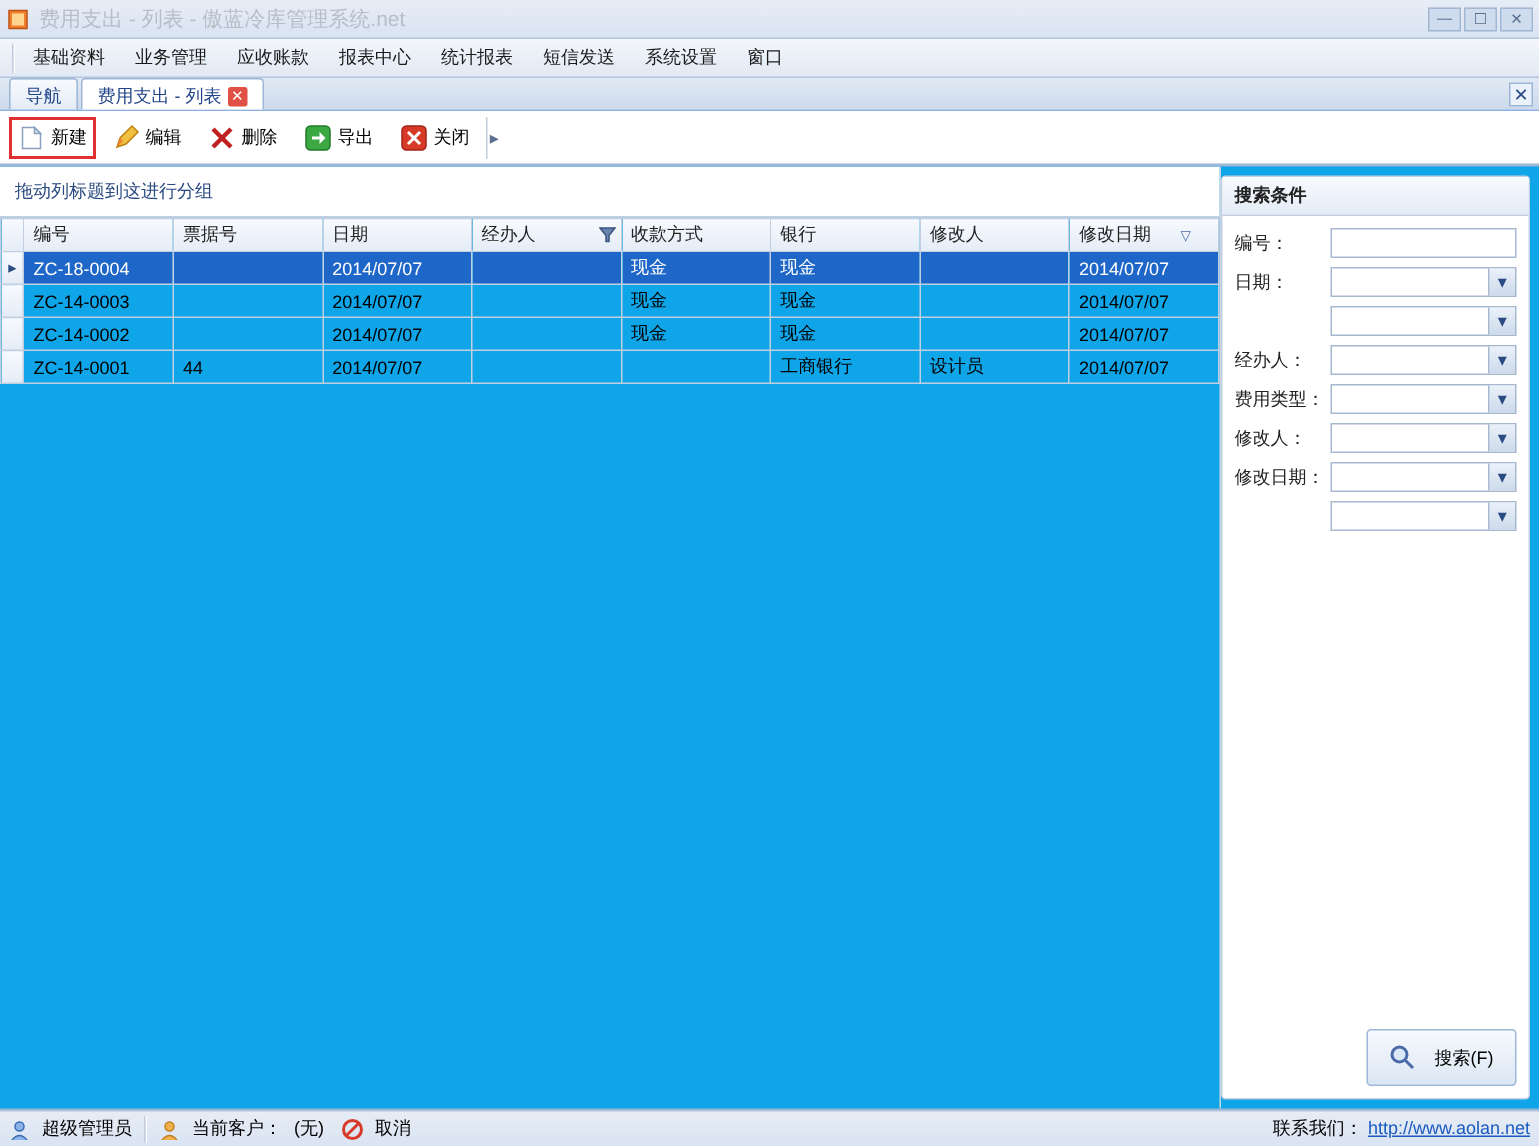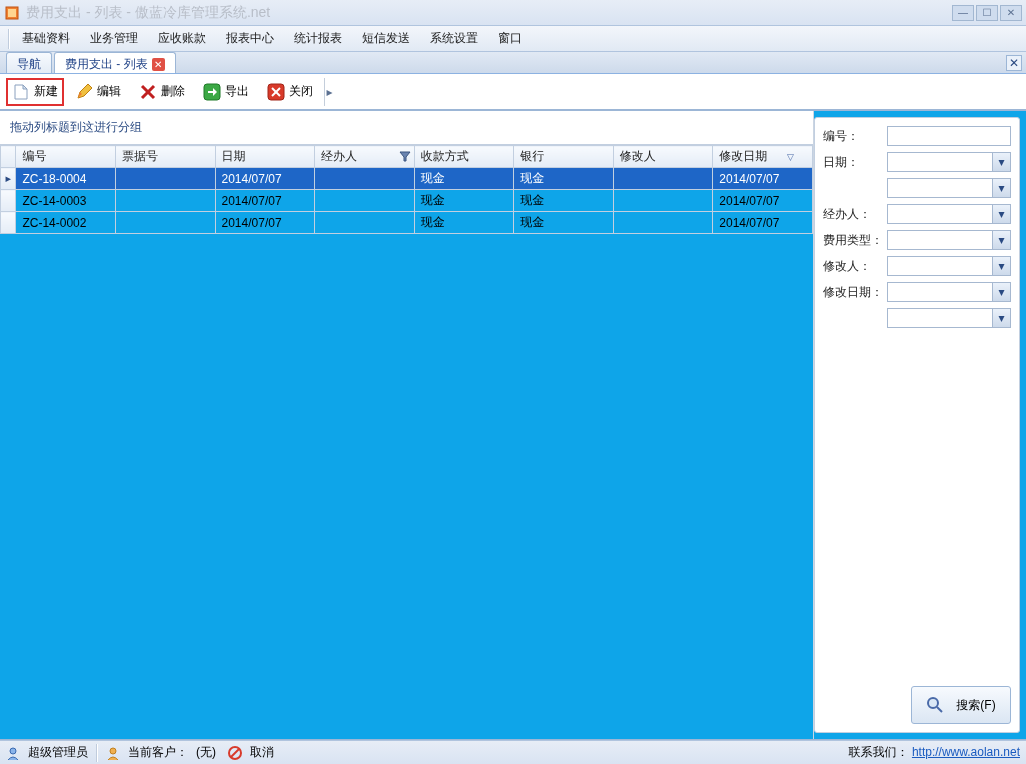--- a/index.html
+++ b/index.html
@@ -398,25 +398,37 @@
             <td class="col-indicator"></td>
             <td>ZC-14-0002</td>
             <td></td>
             <td>2014/07/07</td>
             <td></td>
             <td>现金</td>
             <td>现金</td>
             <td></td>
             <td>2014/07/07</td>
           </tr>
+          <tr>
+            <td class="col-indicator"></td>
+            <td>ZC-14-0001</td>
+            <td>44</td>
+            <td>2014/07/07</td>
+            <td></td>
+            <td></td>
+            <td>工商银行</td>
+            <td>设计员</td>
+            <td>2014/07/07</td>
+          </tr>
         </tbody>
     </table>
   </div>
 
   <div class="search-panel">
+    <div class="panel-title">搜索条件</div>
     <div class="search-fields">
       <label>编号：</label>
       <input class="txt" type="text" style="">
 
       <label>日期：</label>
       <div class="combo">
           <div class="combo-btn">▾</div>
         </div>
       <span></span>
       <div class="combo">

